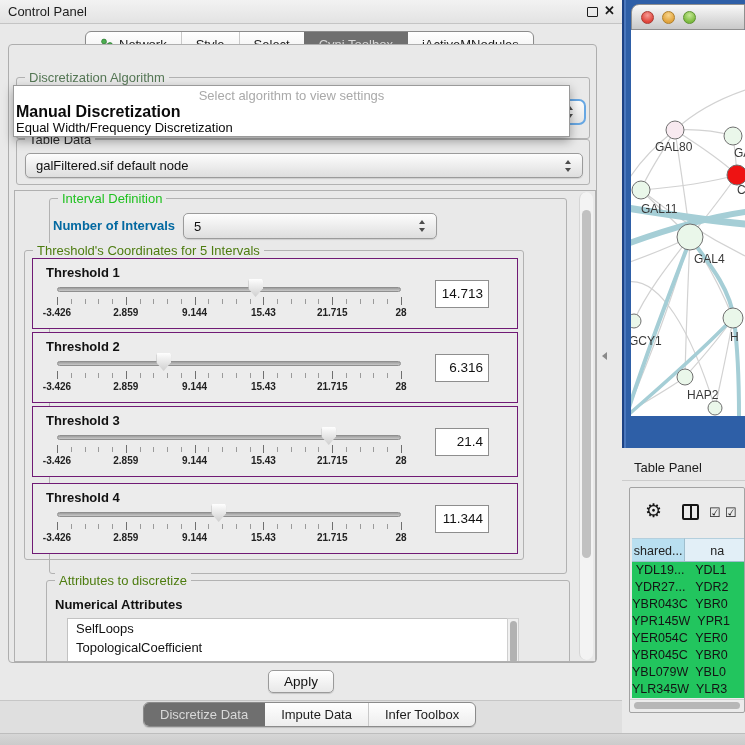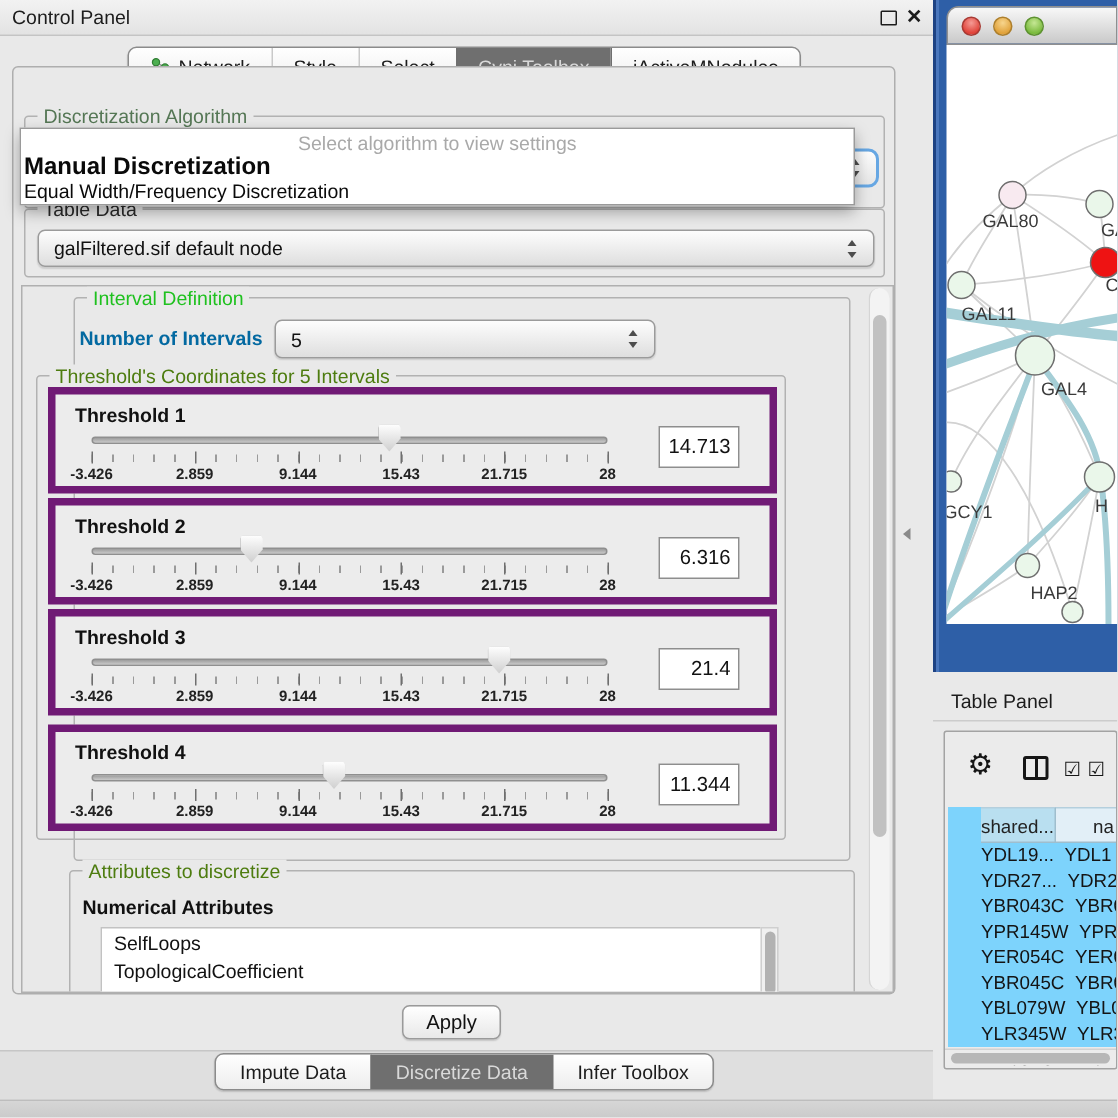--- a/index.html
+++ b/index.html
@@ -64,21 +64,21 @@
   
   .scroll-panel { left:14px; top:190px; width:582px; height:472px; border:1px solid #b0b0b0; background:#e9e9e9; overflow:hidden; }
   .vscroll { position:absolute; right:2px; top:1px; width:14px; height:468px; background:#f3f3f3; border-left:1px solid #d5d5d5; border-radius:7px; }
   .vscroll .thumb { position:absolute; left:2px; top:18px; width:9px; height:348px; background:#c1c1c1; border-radius:5px; }
 
   .interval-group { left:34px; top:7px; width:518px; height:376px; }
   .noi-label { left:38px; top:27px; font-size:13px; font-weight:bold; color:#0369a1; }
   .noi-combo { left:168px; top:22px; width:254px; height:26px; }
 
   .thr-group { left:9px; top:59px; width:500px; height:310px; }
-  .tbox { position:absolute; left:7px; width:486px; height:71px; border:5px solid #701a75; background:#ececec; }
+  .tbox { position:absolute; left:7px; width:486px; height:71px; border:1px solid #701a75; background:#ececec; }
   .tbox .tlabel { position:absolute; left:13px; top:6px; font-size:13px; font-weight:bold; color:#111; }
   .trackzone { position:absolute; left:24px; top:0; width:344px; height:71px; }
   .track { position:absolute; left:0; top:28px; width:100%; height:5px; border-radius:3px; background:linear-gradient(#9d9d9d,#c9c9c9); border:1px solid #8f8f8f; }
   .sthumb { position:absolute; top:20px; width:15px; height:18px; transform:translateX(-50%);
             background:linear-gradient(#fefefe,#cfcfcf);
             clip-path:polygon(8% 0,92% 0,100% 12%,100% 52%,50% 100%,0 52%,0 12%);
             filter:drop-shadow(0 0 1px #777); }
   .ticks { position:absolute; left:0; top:40px; width:100%; height:5px;
            background-image:repeating-linear-gradient(90deg,#9a9a9a 0 1px,transparent 1px 13.76px); }
   .majortick { position:absolute; top:38px; width:1px; height:8px; background:#6f6f6f; }
@@ -109,21 +109,21 @@
   
   .tp-bar { left:622px; top:448px; width:123px; height:33px; background:#e9e9e9; border-bottom:1px solid #cccccc; }
   .tp-title { position:absolute; left:12px; top:12px; font-size:13px; color:#1c1c1c; }
   .tp-panel { left:629px; top:487px; width:116px; height:226px; background:#ebebeb; border:1px solid #a3a3a3; border-radius:2px; overflow:hidden; }
   .tp-toolbar { position:absolute; left:0; top:0; width:116px; height:50px; }
   .gear-icon { position:absolute; left:15px; top:13px; font-size:19px; color:#161616; line-height:19px; }
   .cols-icon { position:absolute; left:52px; top:16px; width:17px; height:16px; border:2px solid #161616; border-radius:2px; }
   .cols-icon:before { content:""; position:absolute; left:5.5px; top:0; width:2px; height:12px; background:#161616; }
   .cb-icon { position:absolute; top:17px; font-size:13px; color:#161616; }
 
-  .tp-table { position:absolute; left:2px; top:50px; width:114px; height:160px; background:#7dd3fc;padding-left:22px; }
+  .tp-table { position:absolute; left:2px; top:50px; width:114px; height:160px; background:#22c55e; }
   .thead { display:flex; height:24px; }
   .thcell { font-size:12.5px; color:#222; line-height:24px; border-right:1px solid #9fbecd; border-top:1px solid #b4cfdd; border-bottom:1px solid #9fbecd; }
   .thcell.c0 { width:75px; background:#b9dff0; text-align:center; }
   .thcell.c1 { width:75px; background:#e2eff7; padding-left:25px; }
   .trow { display:flex; height:17px; }
   .tcell { font-size:12.5px; color:#141414; line-height:17px; white-space:nowrap; overflow:visible; }
   .tcell.c0 { width:75px; text-align:center; }
   .tcell.c1 { width:75px; padding-left:7px; }
   .hscroll { position:absolute; left:0; top:211px; width:116px; height:11px; background:#ececec; border-top:1px solid #d2d2d2; }
   .hscroll .thumb { position:absolute; left:4px; top:1.5px; width:106px; height:7px; background:#b7b7b7; border-radius:4px; }
@@ -306,25 +306,25 @@
 
     <div class="vscroll">
         <div class="thumb"></div>
       </div>
   </div>
 
   <div class="abs apply-btn">Apply</div>
 
   <div class="abs bottom-strip"></div>
   <div class="abs seg-ctl bottom-tabs">
-    <div class="seg">
-        <span>Impute Data</span>
-      </div>
     <div class="seg sel">
         <span>Discretize Data</span>
+      </div>
+    <div class="seg">
+        <span>Impute Data</span>
       </div>
     <div class="seg">
         <span>Infer Toolbox</span>
       </div>
   </div>
   <div class="abs bottom-band"></div>
 
   <div class="abs splitter-arrow"></div>
 
   <div class="abs net-frame"></div>

